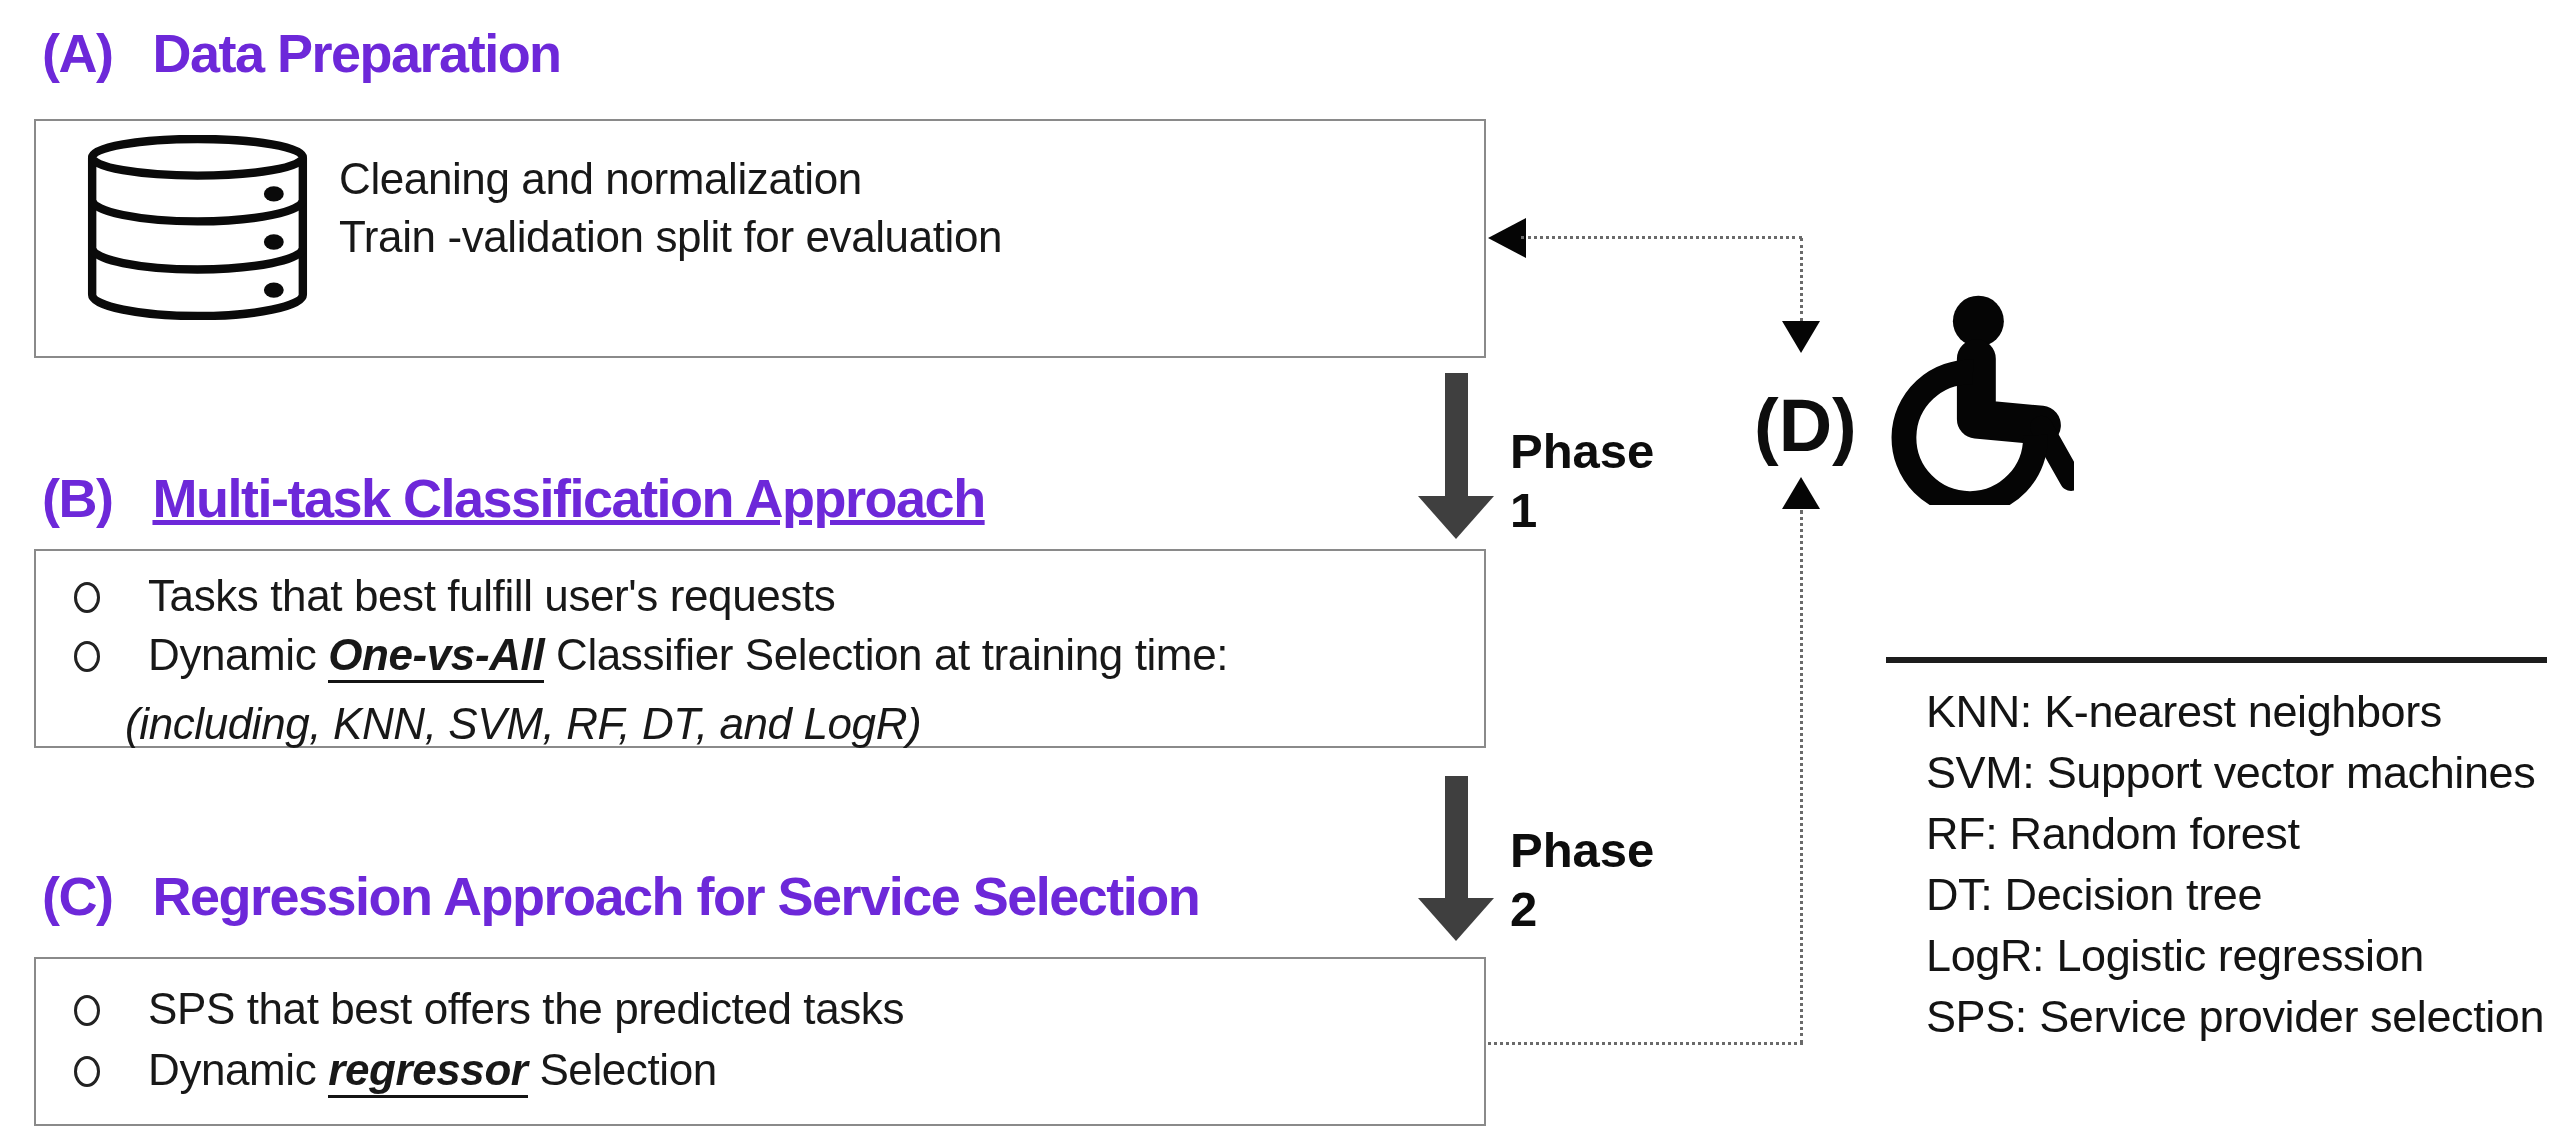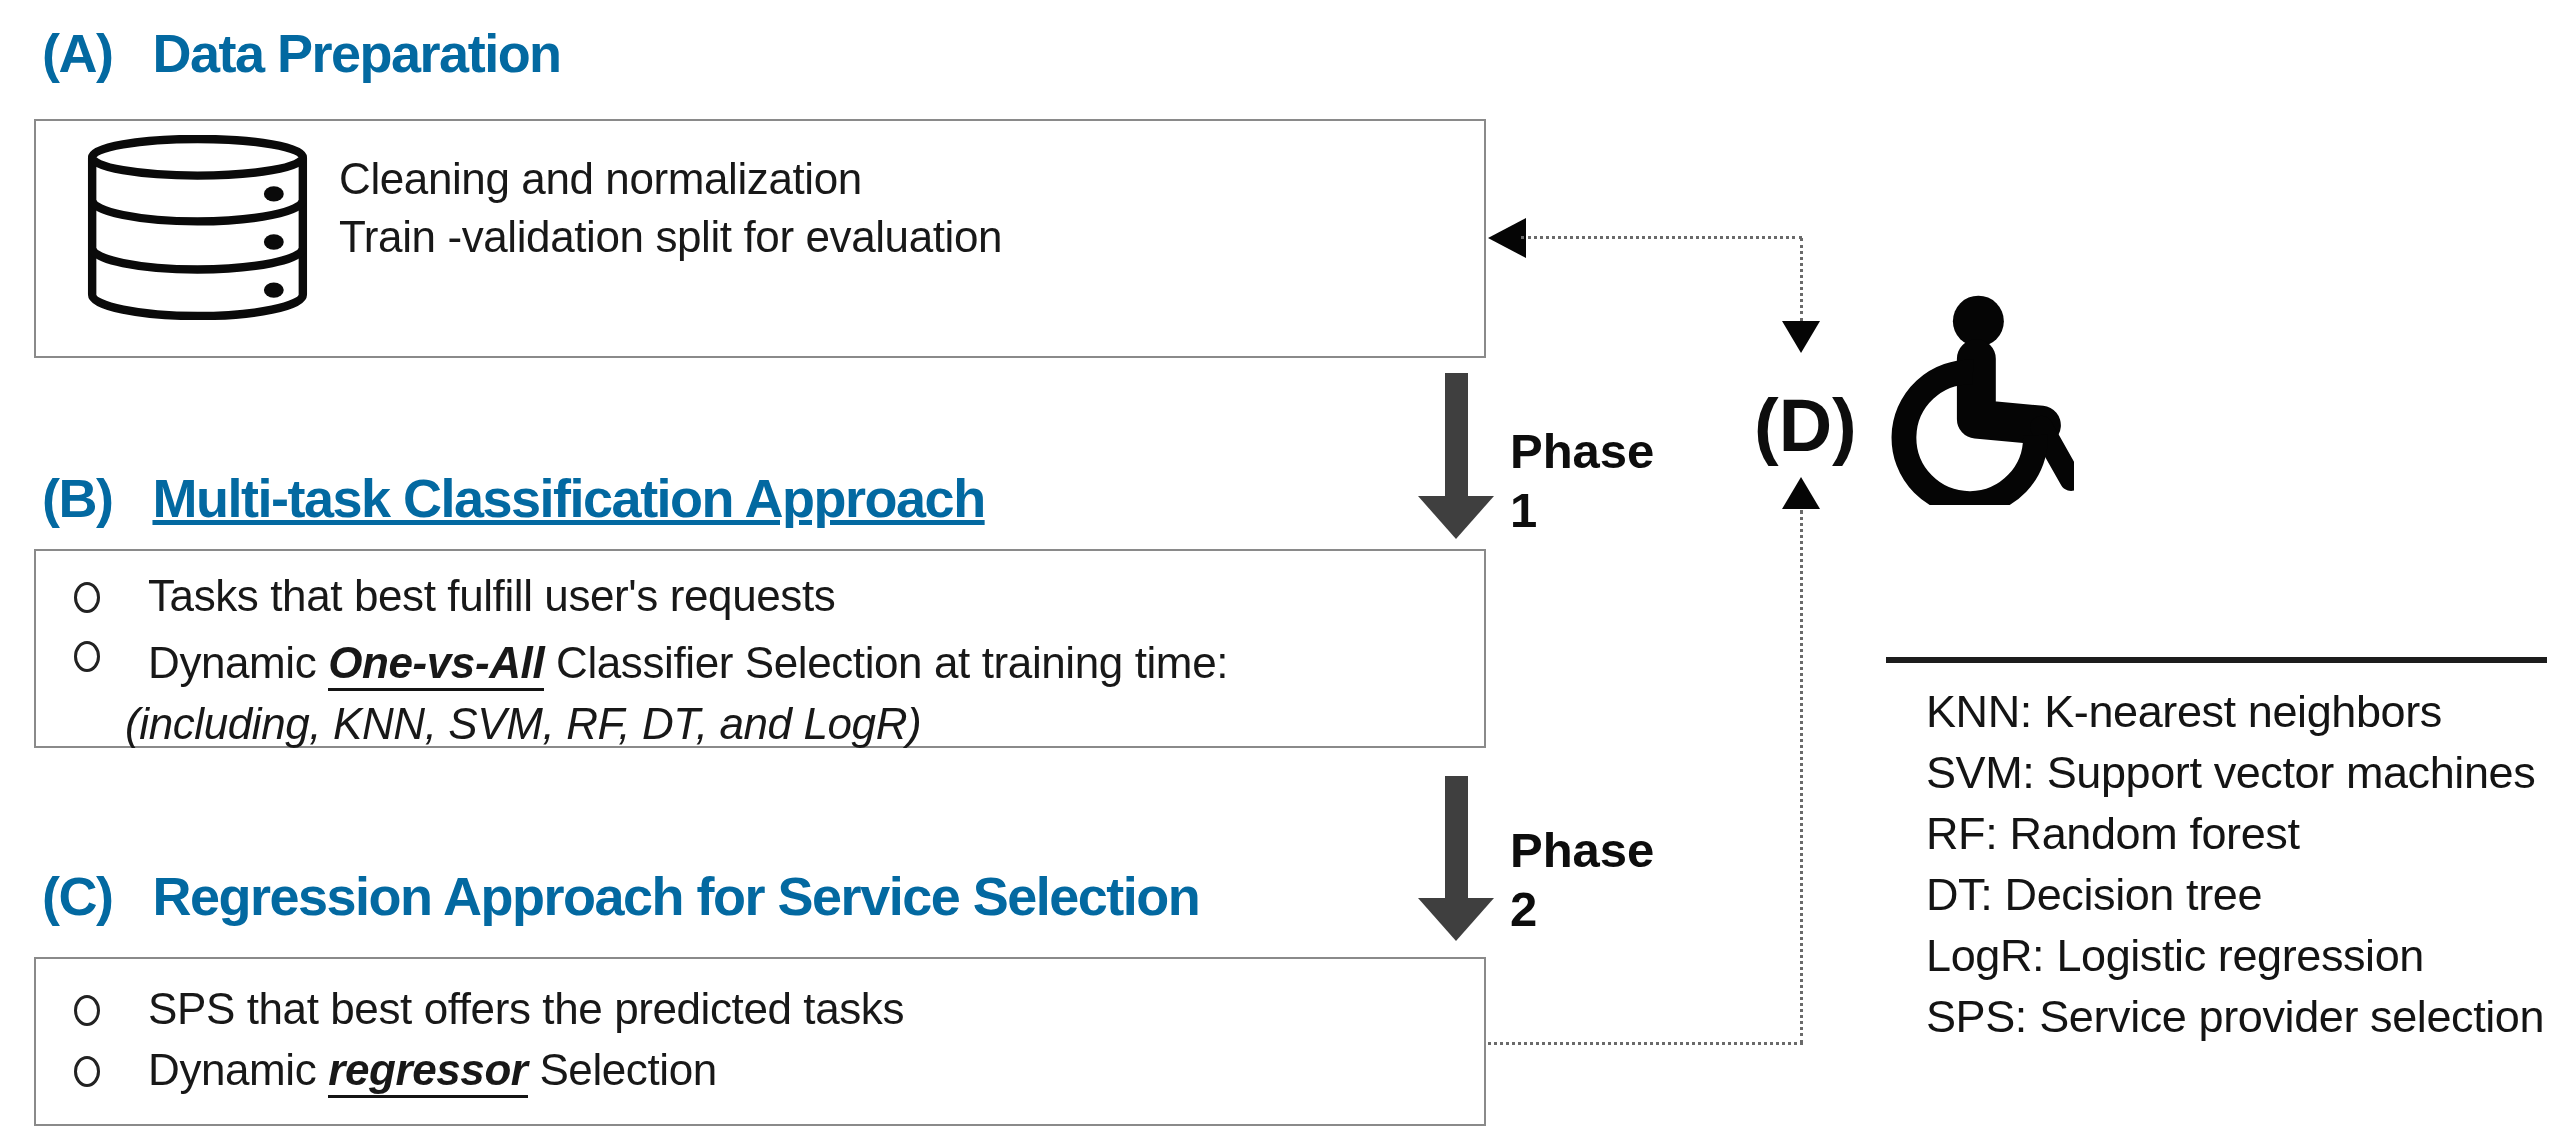--- a/index.html
+++ b/index.html
@@ -12,21 +12,21 @@
     color:#141414;
     overflow:hidden;
   }
   .abs{position:absolute;}
   .title{
     position:absolute;
     font-size:54px;
     font-weight:700;
     letter-spacing:-1.5px;
     white-space:nowrap;
-    color:#0369a1;
+    color:#6d28d9;
   }
   .title .lbl{display:inline-block;margin-right:40px;}
   .panel{
     position:absolute;
     left:34px;
     width:1452px;
     border:2.3px solid #8a8a8a;
     background:#ffffff;
     box-sizing:border-box;
   }
@@ -143,21 +143,21 @@
   <div class="title" style="left:42px;top:467px;text-decoration:underline;">
     <span class="lbl">(B)</span><span>Multi-task Classification Approach</span>
   </div>
 
   <div class="panel" style="top:549px;height:199px;"></div>
 
   <div class="bullet" style="left:74px;top:582px;"></div>
   <div class="bodytext" style="left:148px;top:571px;">Tasks that best fulfill user's requests</div>
 
   <div class="bullet" style="left:74px;top:641px;"></div>
-  <div class="bodytext" style="left:148px;top:630px;margin-top:8px;"><span>Dynamic </span><span class="hl">One-vs-All</span><span> Classifier Selection at training time:</span></div>
+  <div class="bodytext" style="left:148px;top:630px;"><span>Dynamic </span><span class="hl">One-vs-All</span><span> Classifier Selection at training time:</span></div>
 
   <div class="bodytext ital" style="left:125px;top:688px;">(including, KNN, SVM, RF, DT, and LogR)</div>
 
   <div>
     <div class="phase-shaft" style="left:1445px;top:776px;height:123px;"></div>
     <div class="phase-head" style="left:1418px;top:898px;"></div>
   </div>
   <div class="phase-label" style="left:1510px;top:821px;">
     <div>Phase</div>
     <div>2</div>

